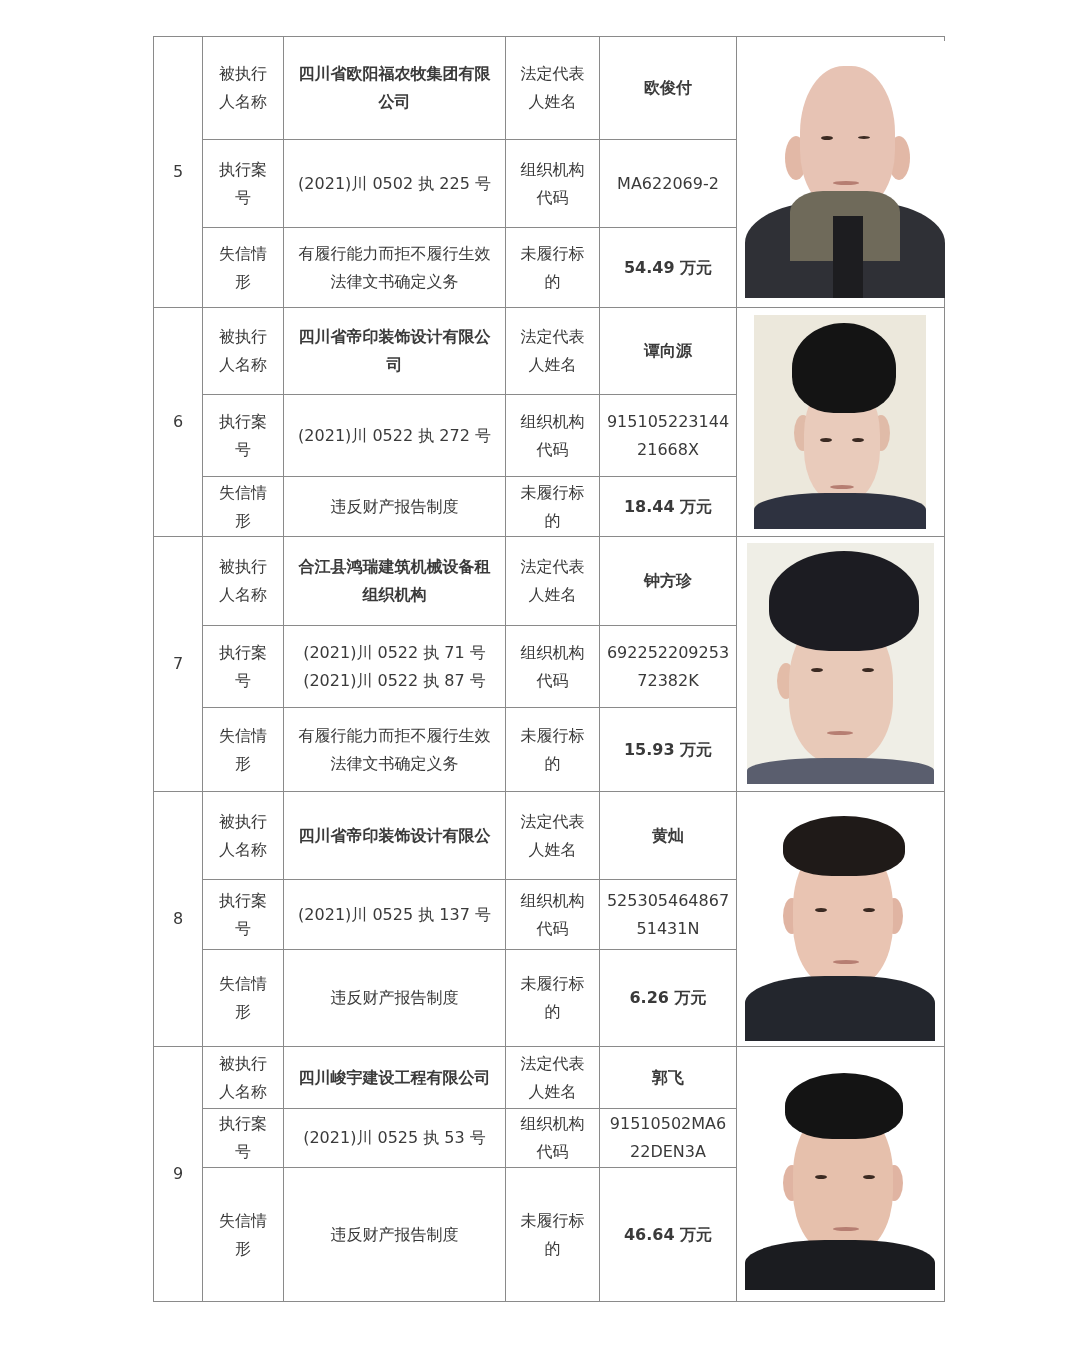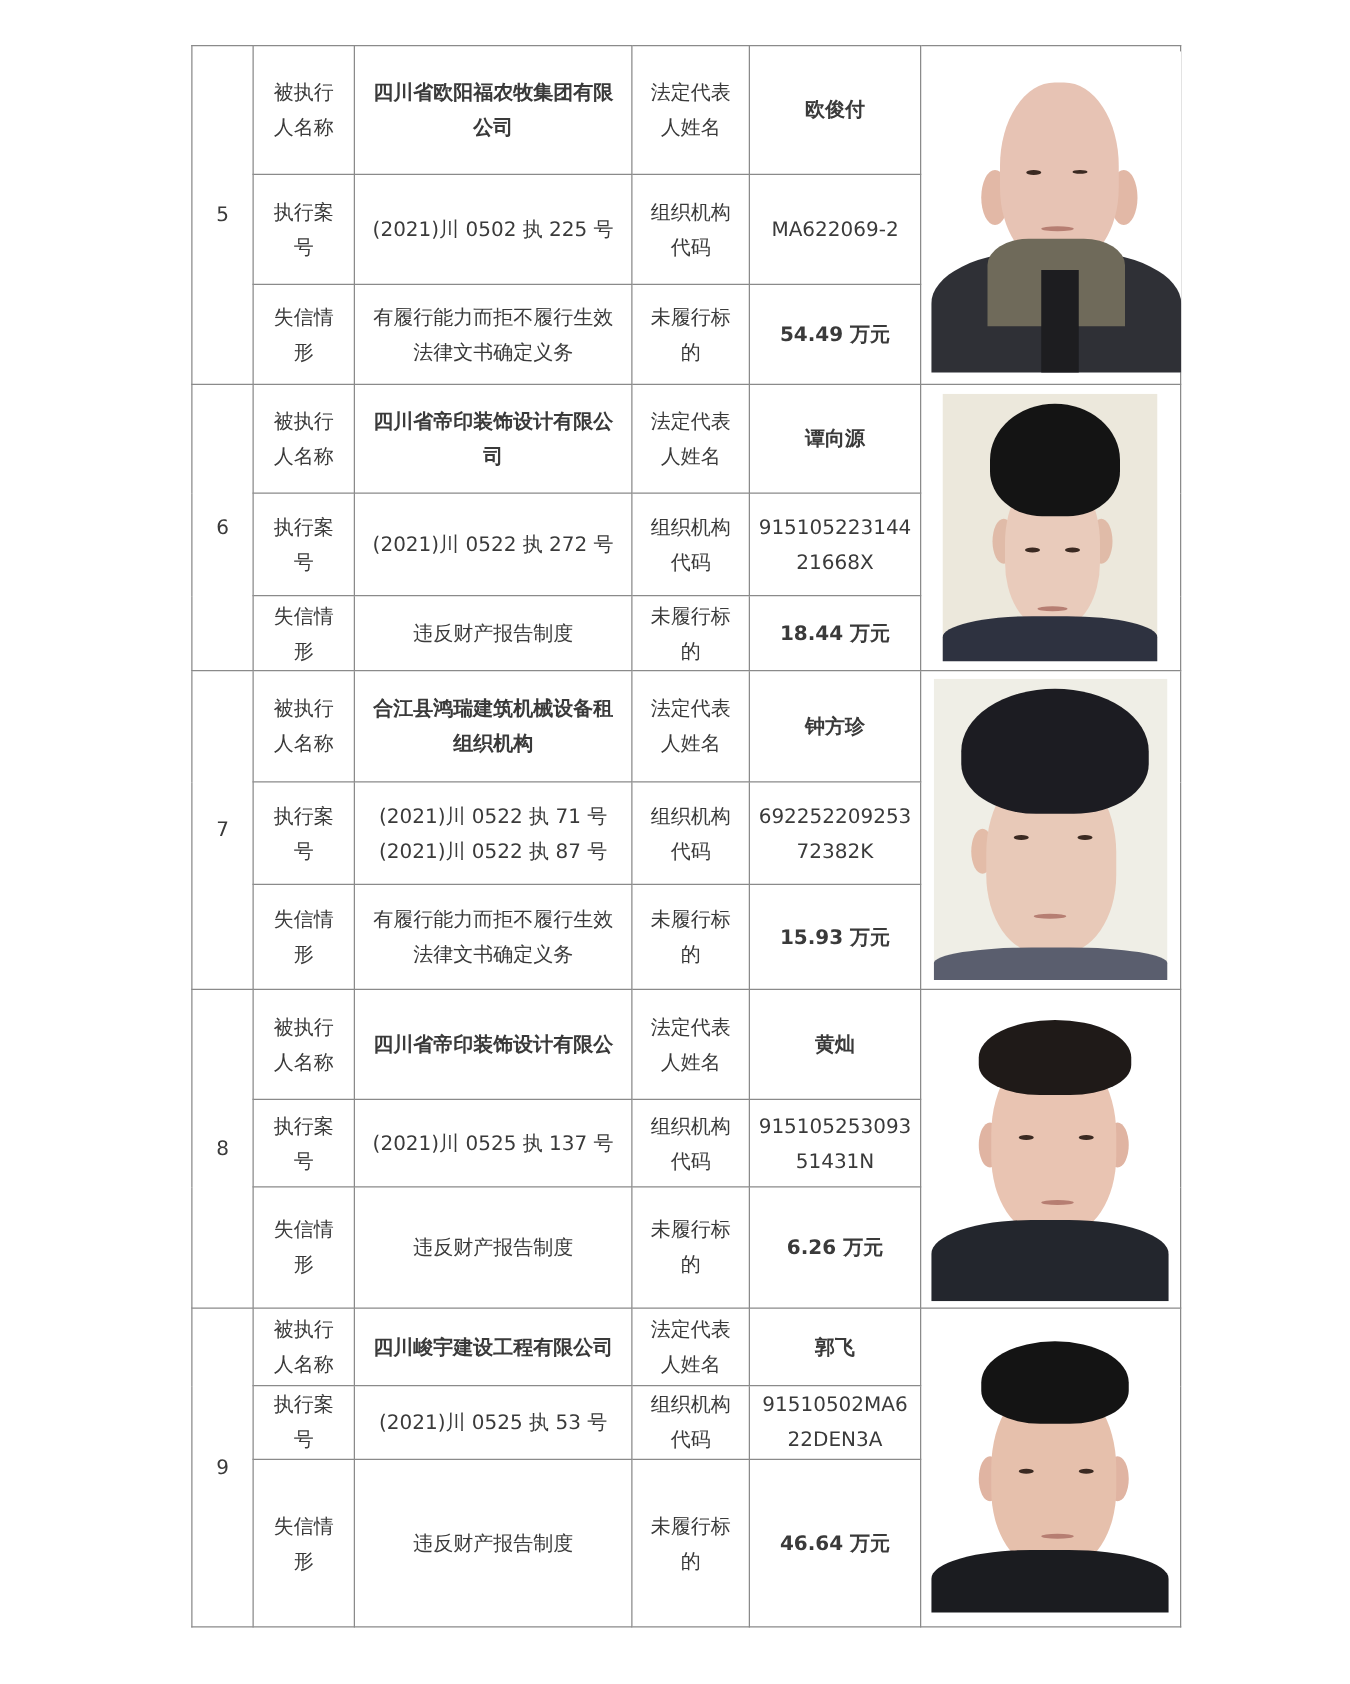--- a/index.html
+++ b/index.html
@@ -256,21 +256,21 @@
           <div>号</div>
         </td>
       <td>
           <div>(2021)川 0525 执 137 号</div>
         </td>
       <td class="label">
           <div>组织机构</div>
           <div>代码</div>
         </td>
       <td>
-          <div>915105253093</div>
+          <div>525305464867</div>
           <div>51431N</div>
         </td>
     </tr>
     <tr style="height:97px">
       <td class="label">
           <div>失信情</div>
           <div>形</div>
         </td>
       <td>
           <div>违反财产报告制度</div>

